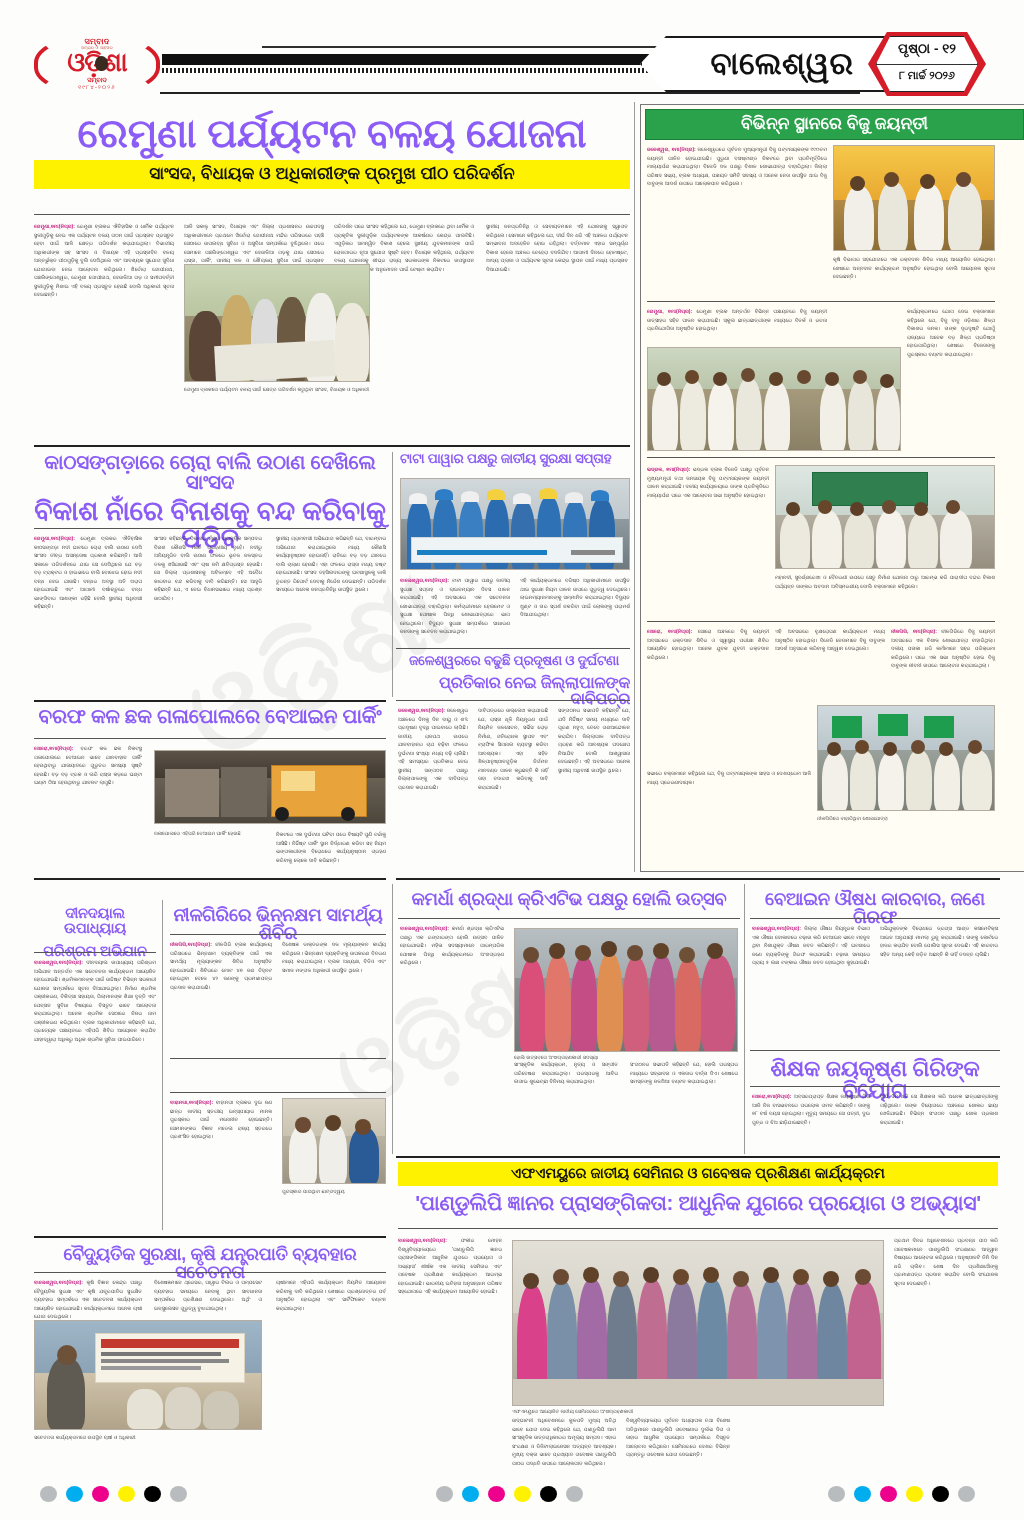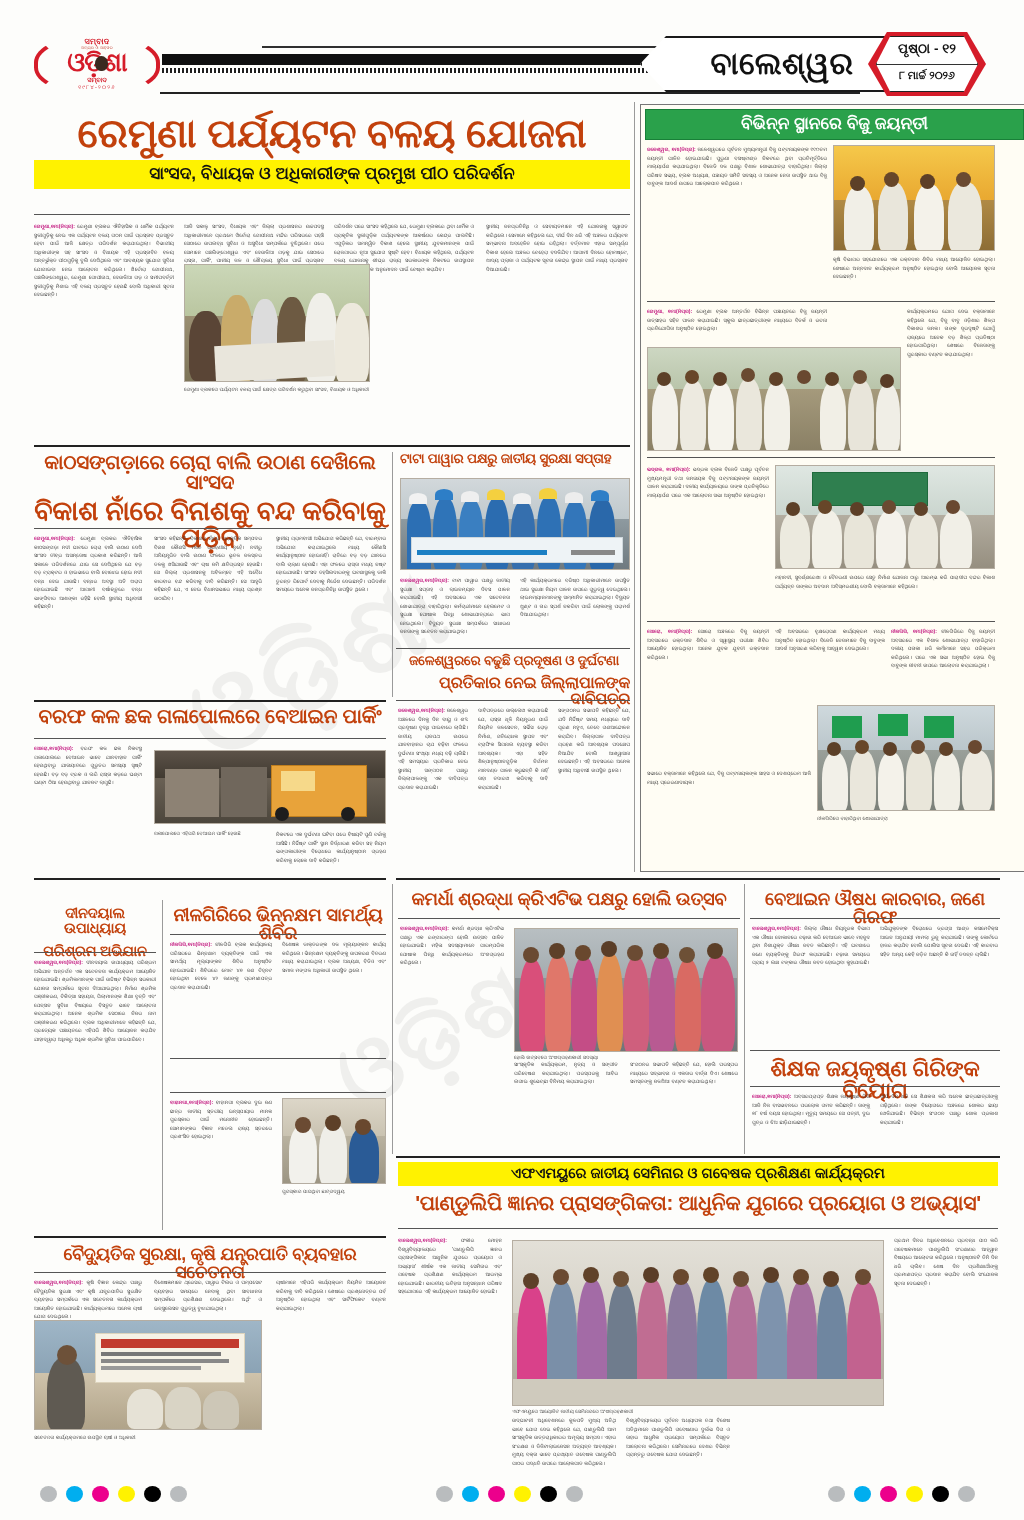--- a/index.html
+++ b/index.html
@@ -57,21 +57,21 @@
     border:1.6px solid #222;
     clip-path: polygon(14% 0, 86% 0, 100% 50%, 86% 100%, 14% 100%, 0 50%);
   }
   .page-badge-num { position:absolute; left:876px; top:7px; width:102px; text-align:center;
     font-size:13.5px; font-weight:bold; color:#111; }
   .page-badge-date { position:absolute; left:876px; top:30px; width:102px; text-align:center;
     font-size:11px; font-weight:bold; color:#111; border-top:1px solid #333; padding-top:4px; }
   .masthead-baseline { position:absolute; left:160px; top:58px; width:700px; height:2px; background:#222; }
 
   
-  .hl { font-weight: bold; color:#c2410c; line-height:1.02; letter-spacing:-0.3px; }
+  .hl { font-weight: bold; color:#8b5cf6; line-height:1.02; letter-spacing:-0.3px; }
   .hl-xl { font-size:40px; }
   .hl-lg { font-size:27px; }
   .hl-md { font-size:20px; }
   .hl-sm { font-size:16px; }
   .hl-xs { font-size:13.5px; }
 
   .band-yellow { background:#fff200; color:#111; font-weight:bold; text-align:center; }
   .band-green  { background:#2aa14b; color:#fff; font-weight:bold; text-align:center;
                  border:1px solid #188038; }
 

